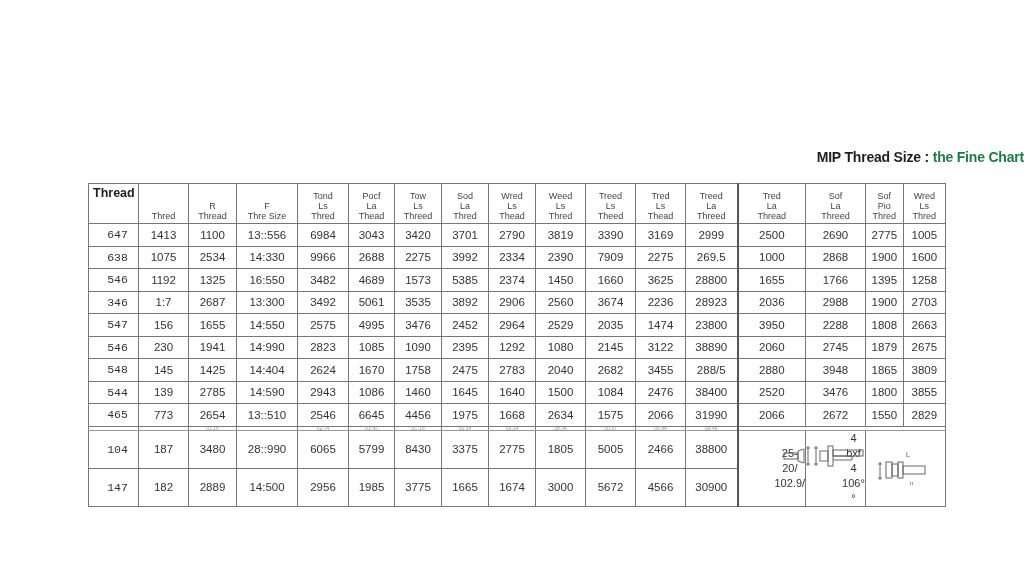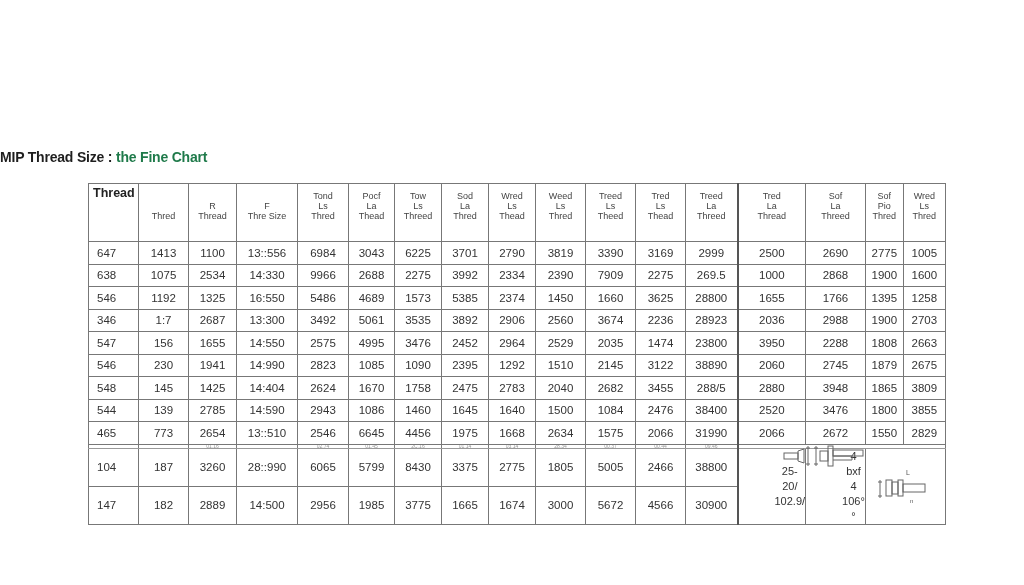--- a/index.html
+++ b/index.html
@@ -1,38 +1,38 @@
 <!DOCTYPE html>
 <html><head>
 <meta charset="utf-8">
 <style>
   html, body { margin:0; padding:0; }
   body {
     width:1024px; height:585px; background:#ffffff; position:relative; overflow:hidden;
     font-family:"DejaVu Sans", sans-serif; color:#3a3a3a;
   }
   .title {
-    position:absolute; left:0; width:1024px; top:149px; text-align:left;
+    position:absolute; left:0; width:1024px; top:149px; text-align:right;
     font-family:"Liberation Sans", sans-serif; font-size:14px; color:#1e1e1e; letter-spacing:-0.2px;
   }
   .title .accent { color:#1f7a4a; font-weight:bold; }
   .title .main { font-weight:bold; }
 
   .tbl {
     position:absolute; left:88px; top:183px; border-collapse:collapse;
     border:1.5px solid #555;
     font-family:"Liberation Sans", sans-serif;
   }
   .tbl td, .tbl th {
     border:1px solid #777; padding:0; text-align:center; vertical-align:middle;
     font-size:11.5px; color:#333; font-weight:normal; height:21.5px;
   }
-  .tbl thead th { height:33px; font-size:9px; line-height:10px; color:#444; vertical-align:bottom; padding-bottom:20px; }
+  .tbl thead th { height:33px; font-size:9px; line-height:10px; color:#444; vertical-align:bottom; padding-bottom:2px; }
   .tbl thead th.first { font-size:12.5px; font-weight:bold; color:#222; vertical-align:top; padding-top:4px; text-align:left; padding-left:4px; }
-  .tbl td.c0 { text-align:left; padding-left:8px; }
+  .tbl td.c0 { text-align:center; padding-left:8px;font-family:Liberation Mono, monospace; }
   .tbl .thick-left { border-left:2px solid #555; }
   .tbl tr.sep td { height:3px; font-size:5px; line-height:3px; color:#999; border-bottom:1px solid #999; overflow:hidden; }
   .tbl td.span-cell { font-size:11px; line-height:15px;padding-left:36px; }
   .diagram-cell svg { display:block; margin:0 auto; }
 
   .float-diagram { position:absolute; left:782px; top:443px; }
 </style>
 </head>
 <body>
 
@@ -146,21 +146,21 @@
       </tr>
   </thead>
   <tbody id="tb">
       <tr>
         <td class="c0">647</td>
         <td>1413</td>
         <td>1100</td>
         <td>13::556</td>
         <td>6984</td>
         <td>3043</td>
-        <td>6225</td>
+        <td>3420</td>
         <td>3701</td>
         <td>2790</td>
         <td>3819</td>
         <td>3390</td>
         <td>3169</td>
         <td>2999</td>
         <td class="thick-left">2500</td>
         <td>2690</td>
         <td>2775</td>
         <td>1005</td>
@@ -182,21 +182,21 @@
         <td class="thick-left">1000</td>
         <td>2868</td>
         <td>1900</td>
         <td>1600</td>
       </tr>
       <tr>
         <td class="c0">546</td>
         <td>1192</td>
         <td>1325</td>
         <td>16:550</td>
-        <td>5486</td>
+        <td>3482</td>
         <td>4689</td>
         <td>1573</td>
         <td>5385</td>
         <td>2374</td>
         <td>1450</td>
         <td>1660</td>
         <td>3625</td>
         <td>28800</td>
         <td class="thick-left">1655</td>
         <td>1766</td>
@@ -244,21 +244,21 @@
       <tr>
         <td class="c0">546</td>
         <td>230</td>
         <td>1941</td>
         <td>14:990</td>
         <td>2823</td>
         <td>1085</td>
         <td>1090</td>
         <td>2395</td>
         <td>1292</td>
-        <td>1510</td>
+        <td>1080</td>
         <td>2145</td>
         <td>3122</td>
         <td>38890</td>
         <td class="thick-left">2060</td>
         <td>2745</td>
         <td>1879</td>
         <td>2675</td>
       </tr>
       <tr>
         <td class="c0">548</td>
@@ -329,21 +329,21 @@
         <td>03.14</td>
         <td>28.34</td>
         <td>00.37</td>
         <td>00.44</td>
         <td>09.46</td>
         <td colspan="4" class="thick-left"></td>
       </tr>
       <tr>
         <td class="c0">104</td>
         <td>187</td>
-        <td>3260</td>
+        <td>3480</td>
         <td>28::990</td>
         <td>6065</td>
         <td>5799</td>
         <td>8430</td>
         <td>3375</td>
         <td>2775</td>
         <td>1805</td>
         <td>5005</td>
         <td>2466</td>
         <td>38800</td>

